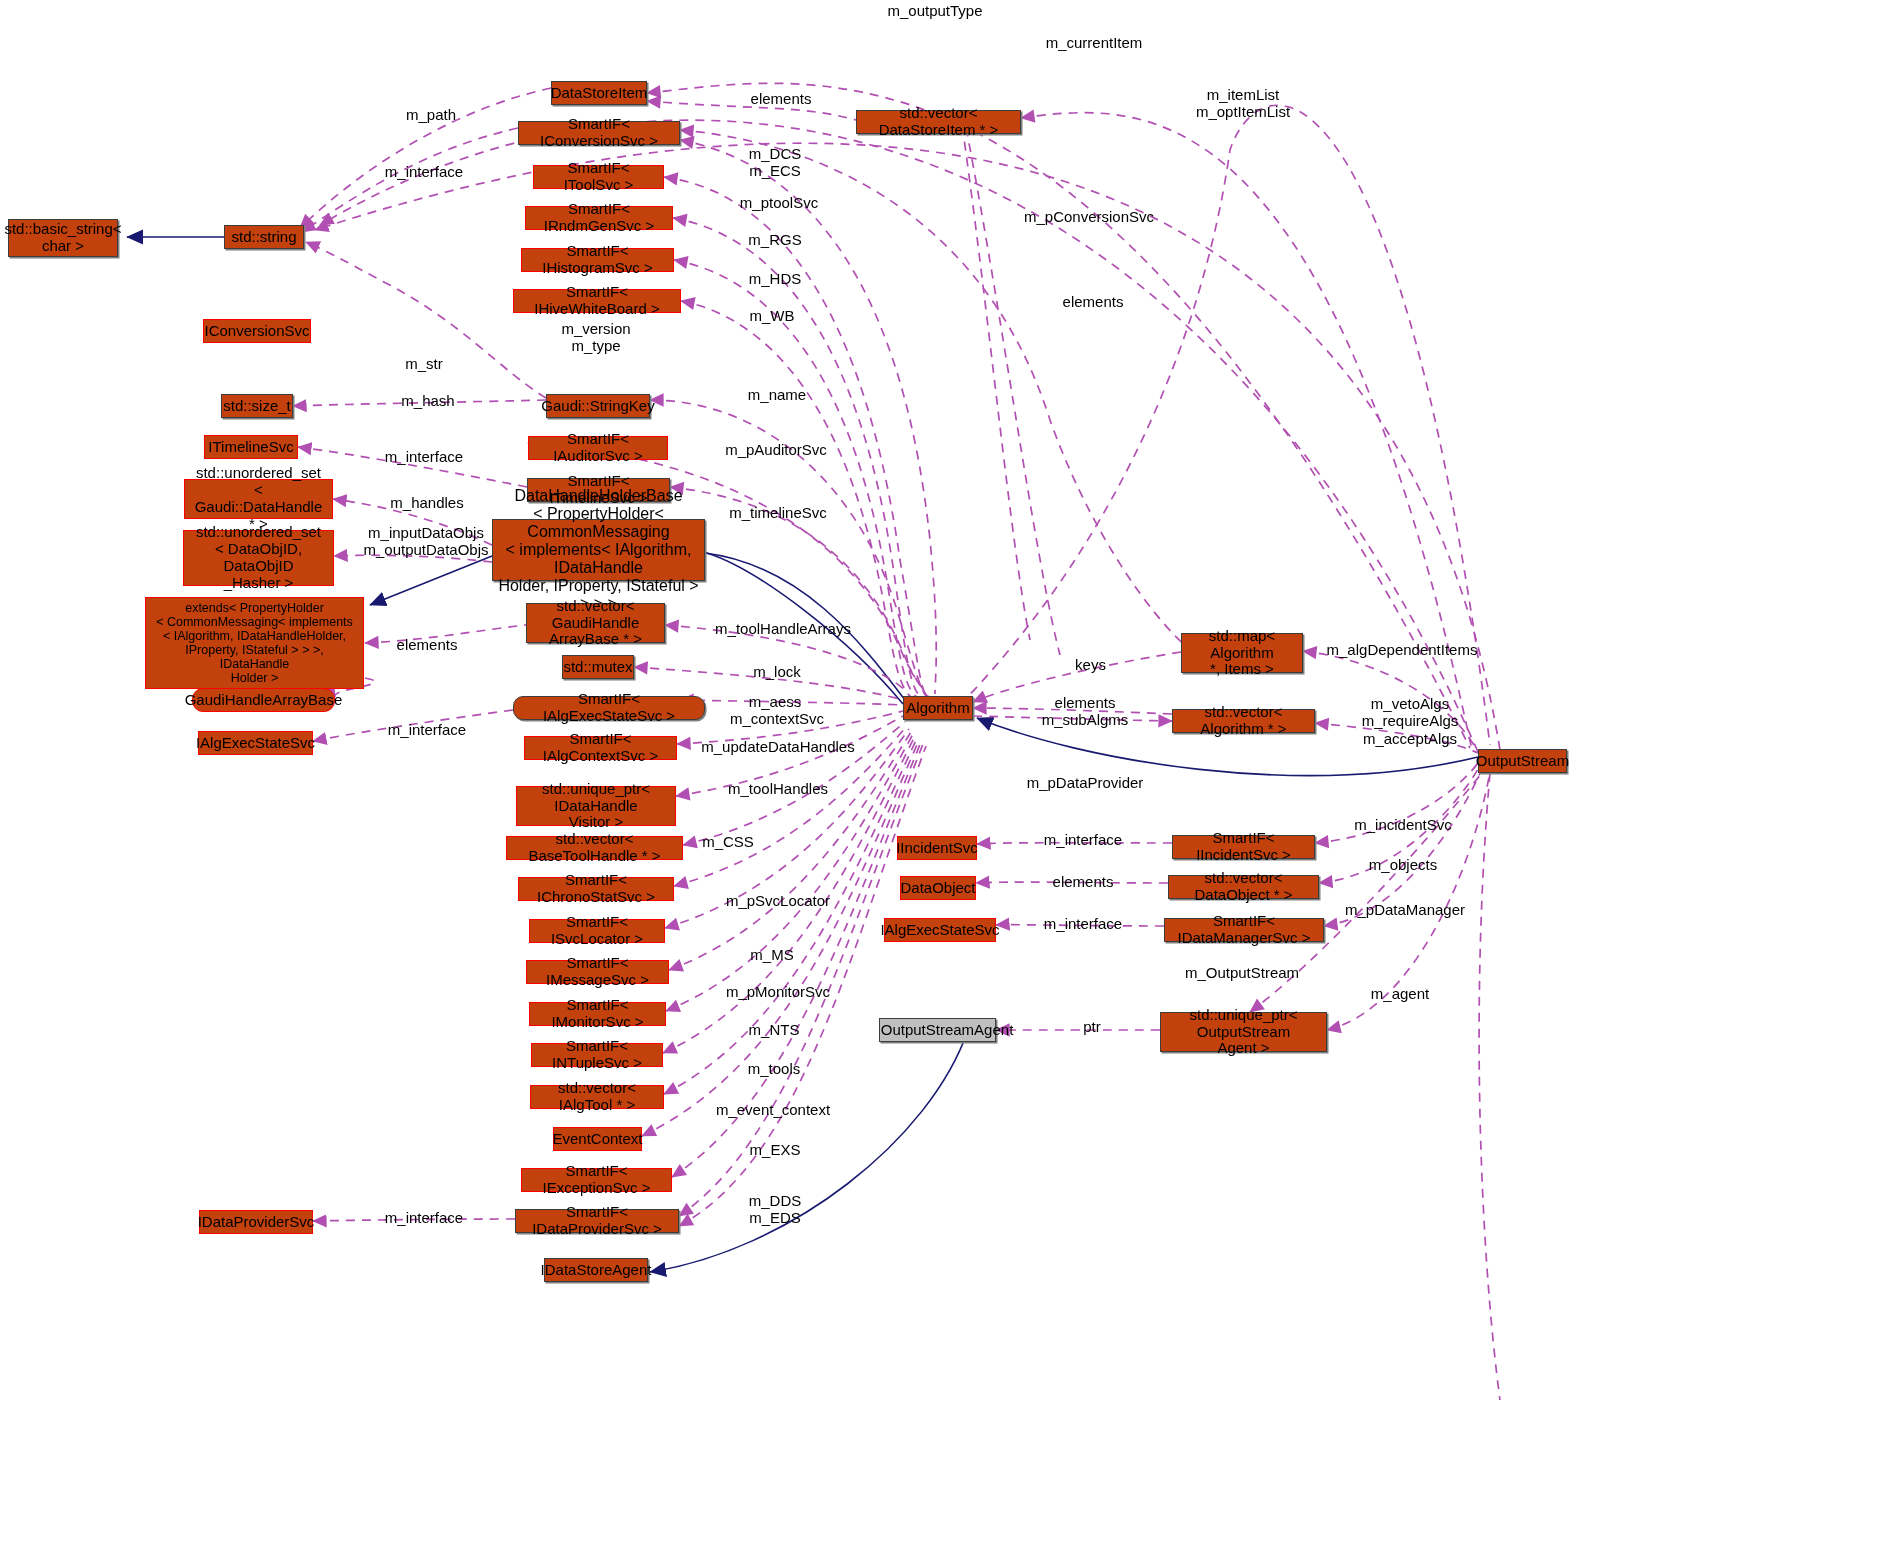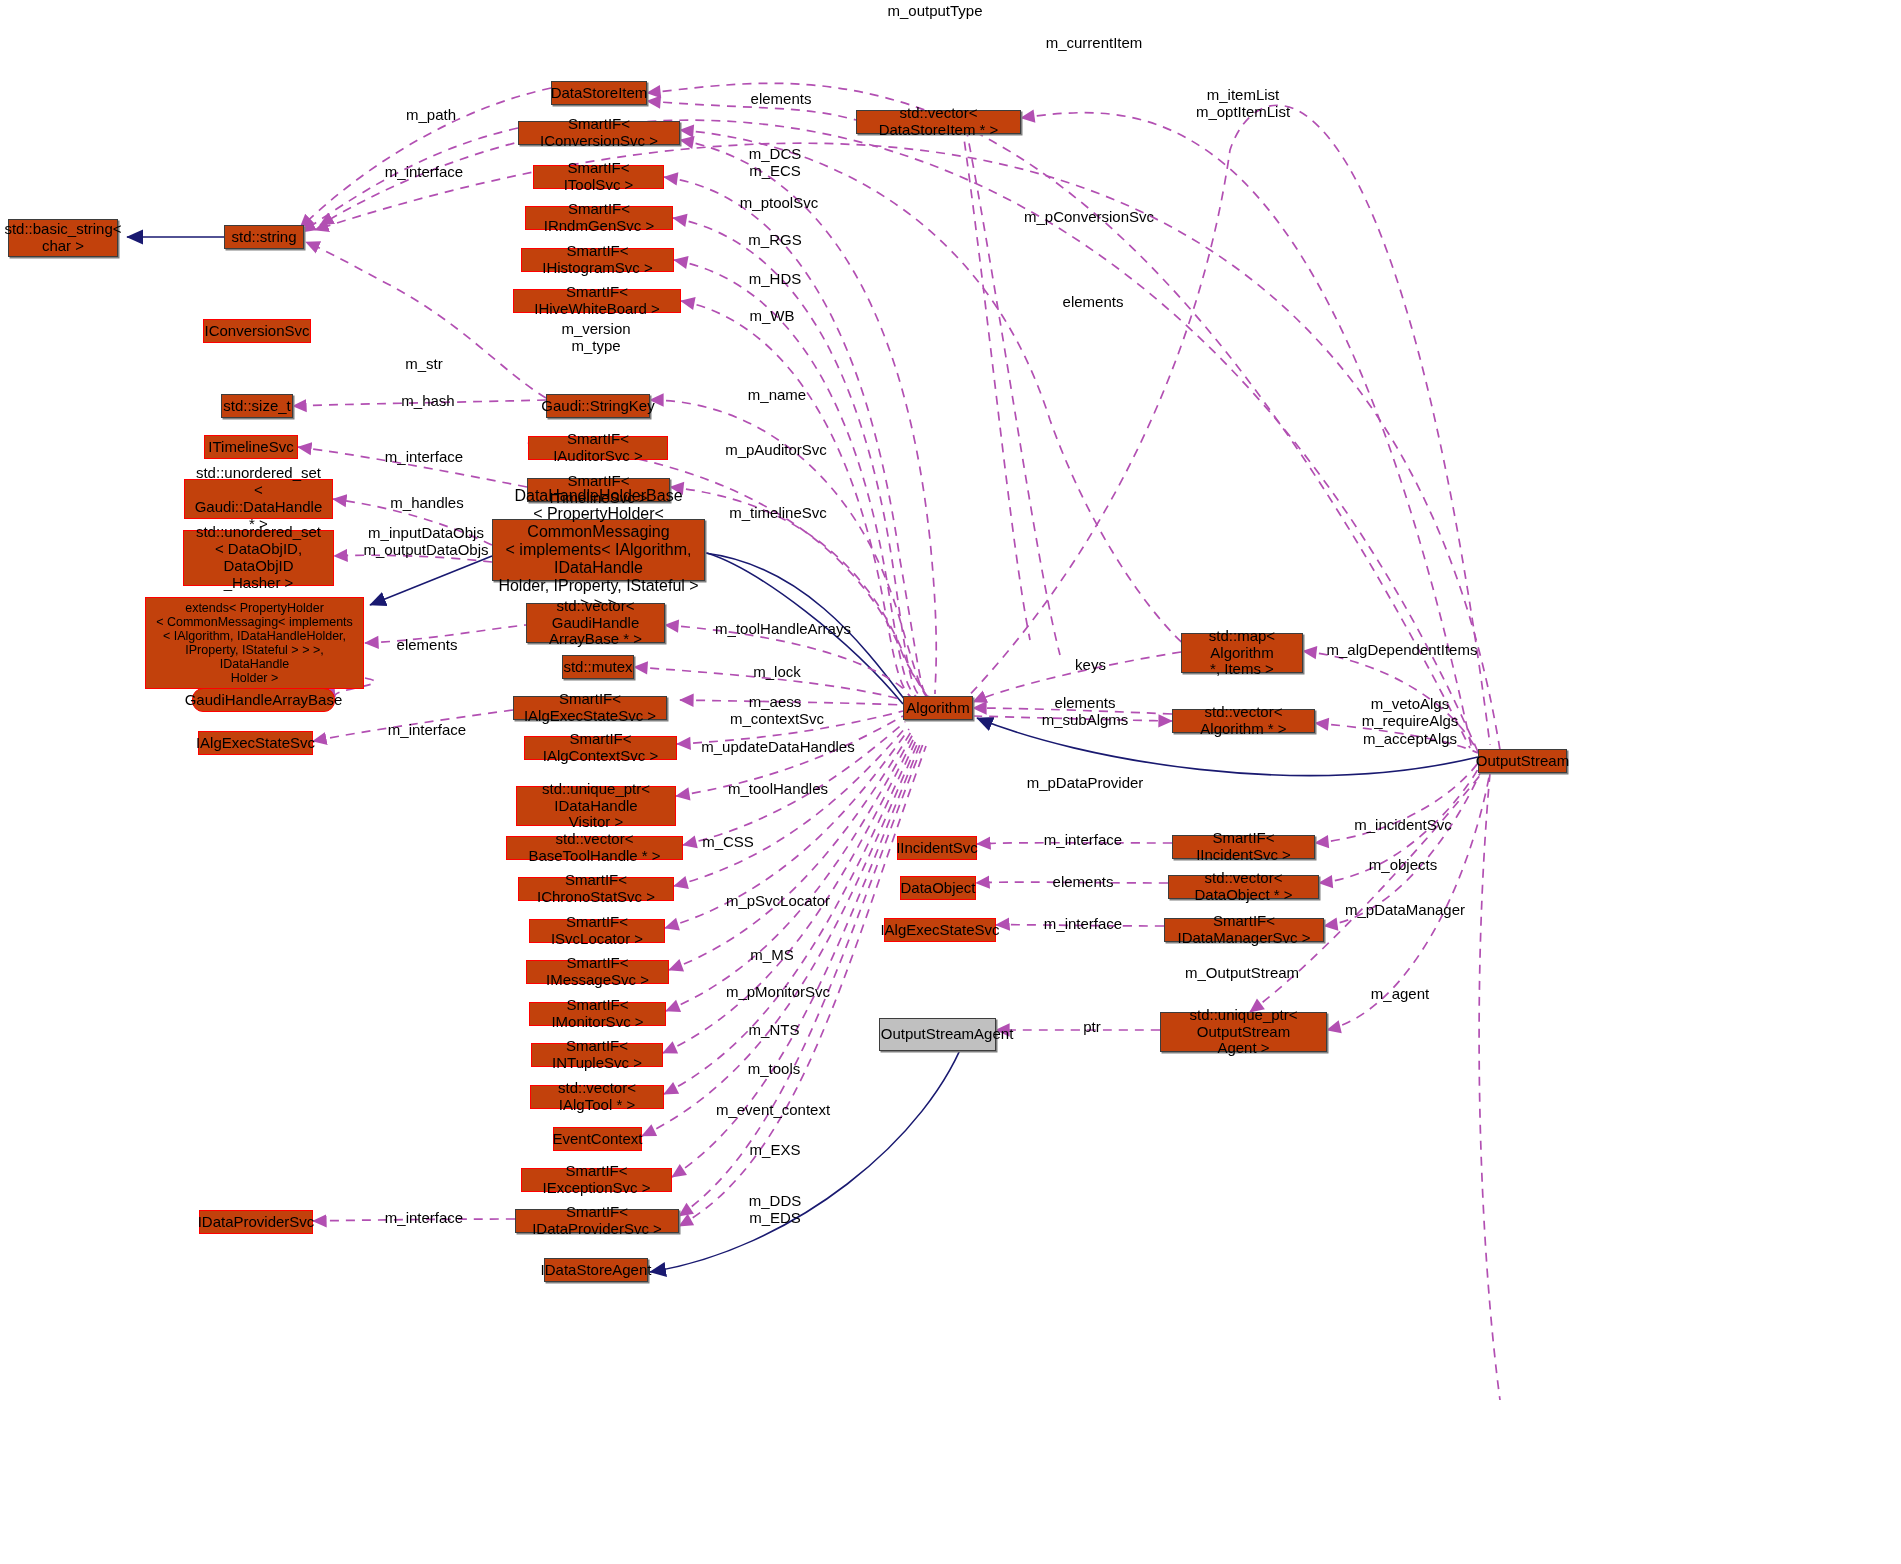--- a/index.html
+++ b/index.html
@@ -176,21 +176,21 @@
 Holder, IProperty, IStateful &gt; &gt; &gt; &gt;</div>
   <div class="node red" style="left:145px; top:597px; width:219px; height:92px; font-size:12.5px;">extends&lt; PropertyHolder
 &lt; CommonMessaging&lt; implements
 &lt; IAlgorithm, IDataHandleHolder,
 IProperty, IStateful &gt; &gt; &gt;, IDataHandle
 Holder &gt;</div>
   <div class="node black" style="left:526px; top:603px; width:139px; height:40px;">std::vector&lt; GaudiHandle
 ArrayBase * &gt;</div>
   <div class="node black" style="left:562px; top:655px; width:72px;  height:24px;">std::mutex</div>
   <div class="node red" style="left:192px; top:688px; width:143px; height:24px;border-radius:11px;">GaudiHandleArrayBase</div>
-  <div class="node black" style="left:513px; top:696px; width:154px; height:24px;">SmartIF&lt; IAlgExecStateSvc &gt;</div>
+  <div class="node black" style="left:513px; top:696px; width:192px; height:24px;border-radius:10px;">SmartIF&lt; IAlgExecStateSvc &gt;</div>
   <div class="node red" style="left:198px; top:731px; width:115px; height:24px;">IAlgExecStateSvc</div>
   <div class="node red" style="left:524px; top:736px; width:153px; height:24px;">SmartIF&lt; IAlgContextSvc &gt;</div>
   <div class="node red" style="left:516px; top:786px; width:160px; height:40px;">std::unique_ptr&lt; IDataHandle
 Visitor &gt;</div>
   <div class="node red" style="left:506px; top:836px; width:177px; height:24px;">std::vector&lt; BaseToolHandle * &gt;</div>
   <div class="node red" style="left:518px; top:877px; width:156px; height:24px;">SmartIF&lt; IChronoStatSvc &gt;</div>
   <div class="node red" style="left:529px; top:919px; width:136px; height:24px;">SmartIF&lt; ISvcLocator &gt;</div>
   <div class="node red" style="left:526px; top:960px; width:143px; height:24px;">SmartIF&lt; IMessageSvc &gt;</div>
   <div class="node red" style="left:529px; top:1002px; width:137px; height:24px;">SmartIF&lt; IMonitorSvc &gt;</div>
   <div class="node red" style="left:531px; top:1043px; width:132px; height:24px;">SmartIF&lt; INTupleSvc &gt;</div>
@@ -204,21 +204,21 @@
   <div class="node black" style="left:1181px; top:633px; width:122px; height:40px;">std::map&lt; Algorithm
 *, Items &gt;</div>
   <div class="node black" style="left:1172px; top:709px; width:143px; height:24px;">std::vector&lt; Algorithm * &gt;</div>
   <div class="node black" style="left:1478px; top:749px; width:89px; height:24px;">OutputStream</div>
   <div class="node red" style="left:897px; top:836px; width:80px;  height:24px;">IIncidentSvc</div>
   <div class="node black" style="left:1172px; top:835px; width:143px; height:24px;">SmartIF&lt; IIncidentSvc &gt;</div>
   <div class="node red" style="left:900px; top:876px; width:76px;  height:24px;">DataObject</div>
   <div class="node black" style="left:1168px; top:875px; width:151px; height:24px;">std::vector&lt; DataObject * &gt;</div>
   <div class="node red" style="left:884px; top:918px; width:112px; height:24px;">IAlgExecStateSvc</div>
   <div class="node black" style="left:1164px; top:918px; width:160px; height:24px;">SmartIF&lt; IDataManagerSvc &gt;</div>
-  <div class="node grey" style="left:879px; top:1018px; width:117px; height:33px;padding-left:24px;">OutputStreamAgent</div>
+  <div class="node grey" style="left:879px; top:1018px; width:117px; height:24px;padding-left:24px;">OutputStreamAgent</div>
   <div class="node black" style="left:1160px; top:1012px; width:167px; height:40px;">std::unique_ptr&lt; OutputStream
 Agent &gt;</div>
 
   <div class="edge-label" style="left:935px;  top:2px;">m_outputType</div>
   <div class="edge-label" style="left:1094px; top:34px;">m_currentItem</div>
   <div class="edge-label" style="left:781px;  top:90px;">elements</div>
   <div class="edge-label" style="left:1243px; top:86px;">m_itemList
 m_optItemList</div>
   <div class="edge-label" style="left:431px;  top:106px;">m_path</div>
   <div class="edge-label" style="left:775px;  top:145px;">m_DCS

